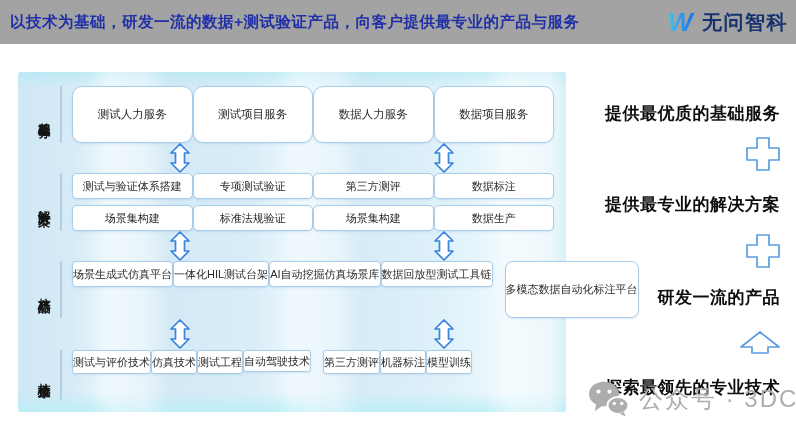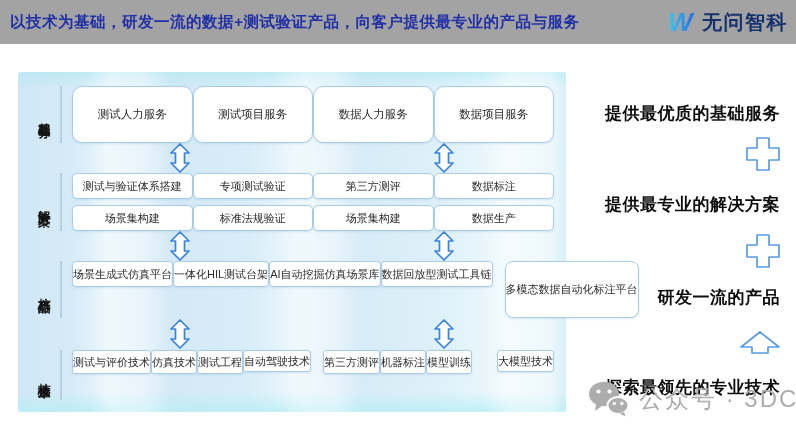--- a/index.html
+++ b/index.html
@@ -166,21 +166,20 @@
             <div class="bx bx4 f09">测试工程</div>
           </div>
           <div class="bx bxwide">自动驾驶技术</div>
         </div>
         <div class="half">
           <div class="boxline">
             <div class="bx bx4 f12">第三方测评</div>
             <div class="bx bx4 f11">机器标注</div>
             <div class="bx bx4 f09">模型训练</div>
           </div>
-          <div class="bx bxwide">大模型技术</div>
         </div>
       </div>
     </div>
 
     <svg class="darrow" style="left:151px; top:71px;" viewBox="0 0 22 30">
         <path d="M11,1 L20,10 H15.5 V20 H20 L11,29 L2,20 H6.5 V10 H2 Z" fill="#ffffff" stroke="#3b82dd" stroke-width="1.7" stroke-linejoin="round"></path>
       </svg>
     <svg class="darrow" style="left:415px; top:71px;" viewBox="0 0 22 30">
         <path d="M11,1 L20,10 H15.5 V20 H20 L11,29 L2,20 H6.5 V10 H2 Z" fill="#ffffff" stroke="#3b82dd" stroke-width="1.7" stroke-linejoin="round"></path>
       </svg>

